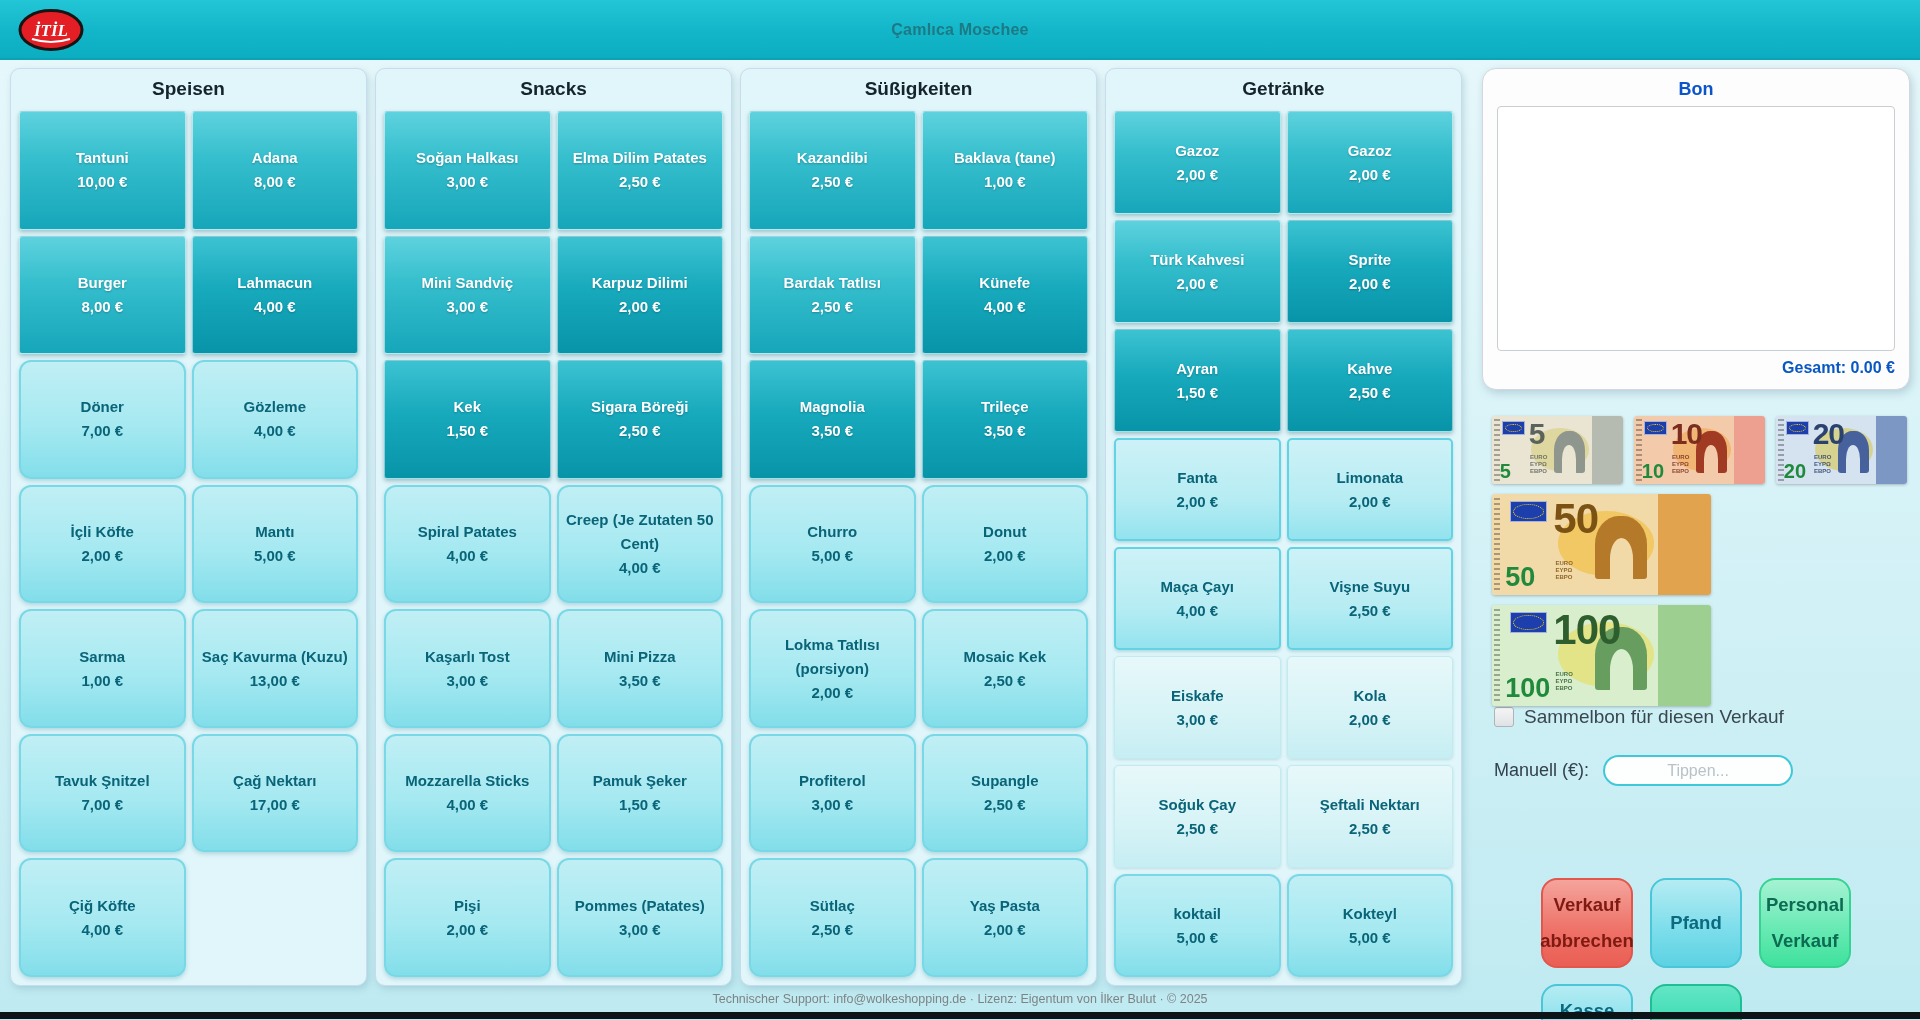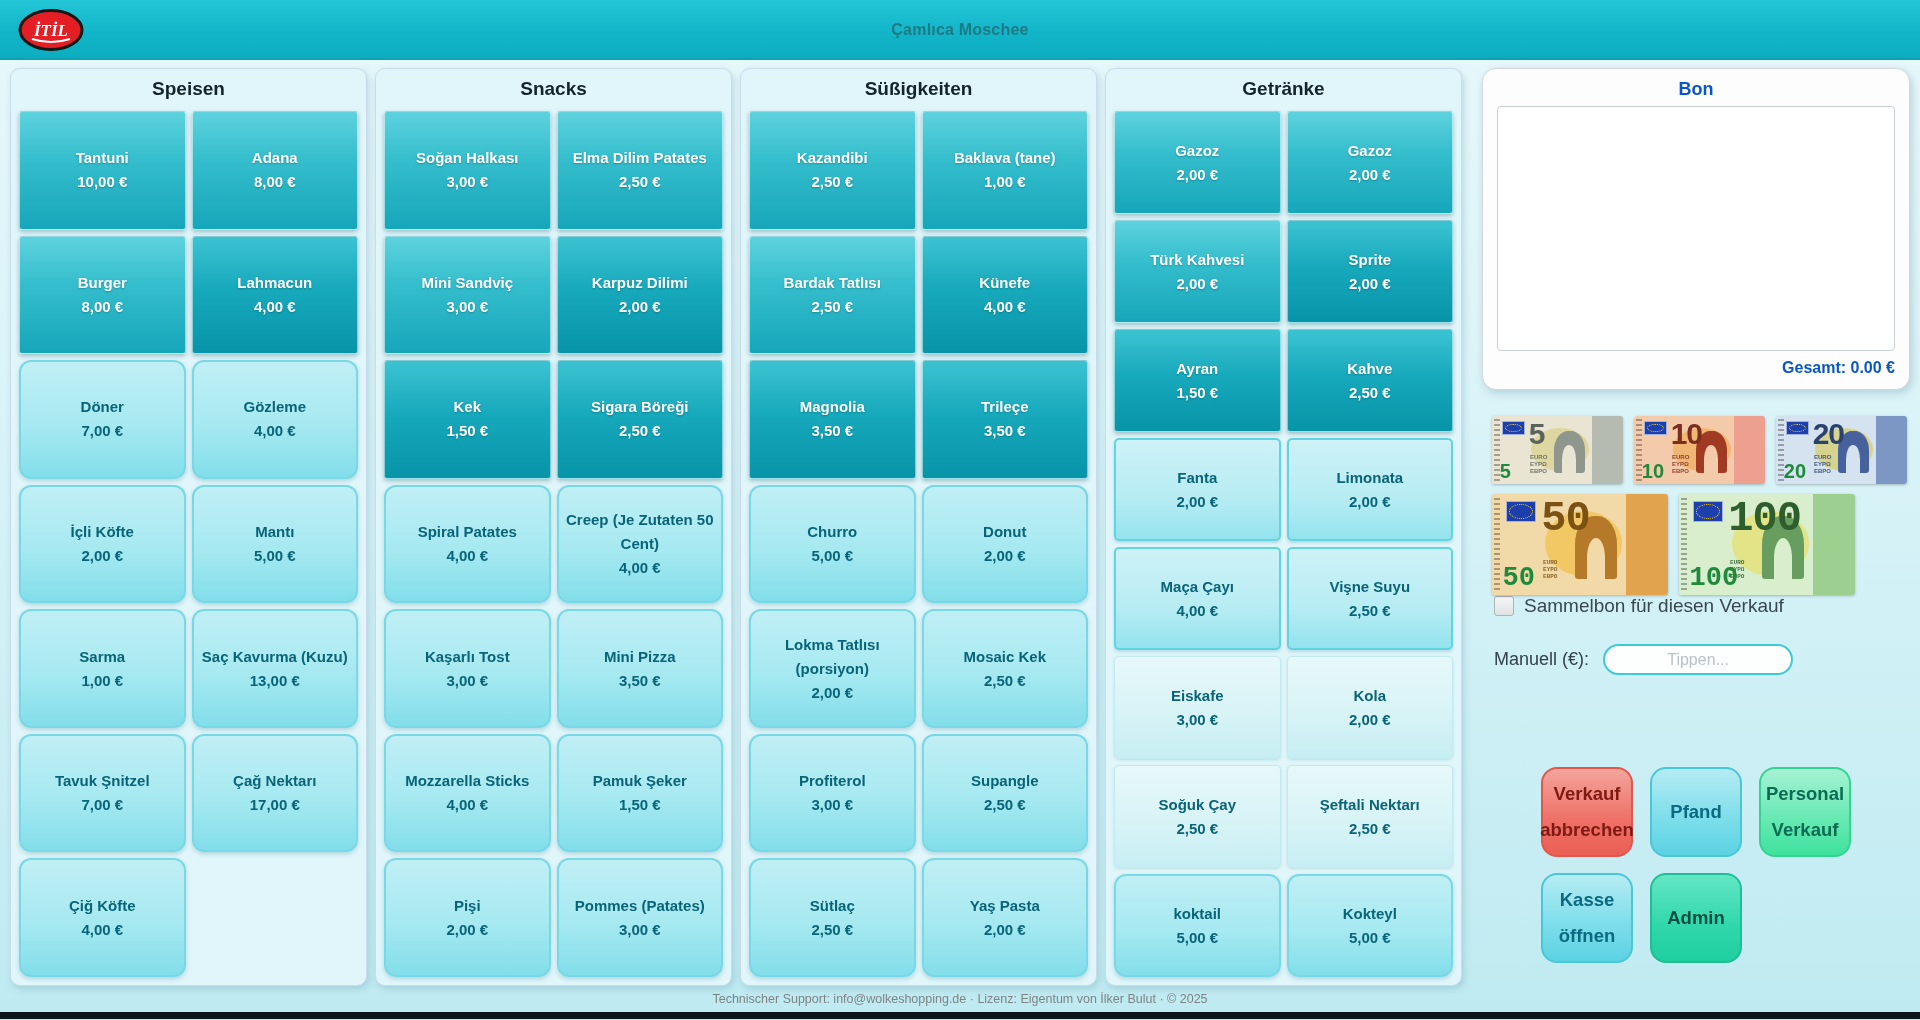--- a/index.html
+++ b/index.html
@@ -57,21 +57,21 @@
   .bon { background:#fdfdfd; border:1px solid #d2d8de; border-radius:14px;
          box-shadow:2px 3px 8px rgba(120,150,170,.4); padding:10px 14px 12px; height:322px; }
   .bon-title { text-align:center; color:#0a55cc; font-weight:bold; font-size:18px; }
   .bon-list { margin-top:6px; height:245px; background:#fff; border:1px solid #c9ced3; border-radius:4px; }
   .bon-total { margin-top:8px; text-align:right; color:#0857c4; font-weight:bold; font-size:16px; }
 
   .notes { margin-top:26px; padding-left:10px; display:flex; flex-wrap:wrap; gap:10px 11px; }
   .note { position:relative; border-radius:3px; box-shadow:0 1px 3px rgba(0,0,0,.25); overflow:hidden;
           background:linear-gradient(90deg,var(--body) 0 76%,var(--band) 76% 100%); cursor:pointer; }
   .note.s-sm { width:131px; height:68px; }
-  .note.s-lg { width:176px; height:101px;font-family:Liberation Mono, monospace; }
+  .note.s-lg { width:219px; height:101px; }
   .note::before { content:""; position:absolute; left:2px; top:4%; bottom:4%; width:6px;
           background:repeating-linear-gradient(180deg,rgba(0,0,0,.30) 0 2px,transparent 2px 5px); }
   .note .flag { position:absolute; top:7%; left:8%; width:17%; height:21%; background:#1d3fae;
           border:1px solid rgba(255,255,255,.6); }
   .note .flag::after { content:""; position:absolute; inset:2px; border:1px dotted #ffd700; border-radius:50%; }
   .note .big { position:absolute; top:1%; left:28%; font-weight:800; color:var(--num);
           letter-spacing:-1px; font-size:30px; }
   .note.s-lg .big { font-size:42px; }
   .note .circ { position:absolute; top:17%; left:30%; width:44%; height:64%; border-radius:50%;
           background:var(--circ); opacity:.75; }

